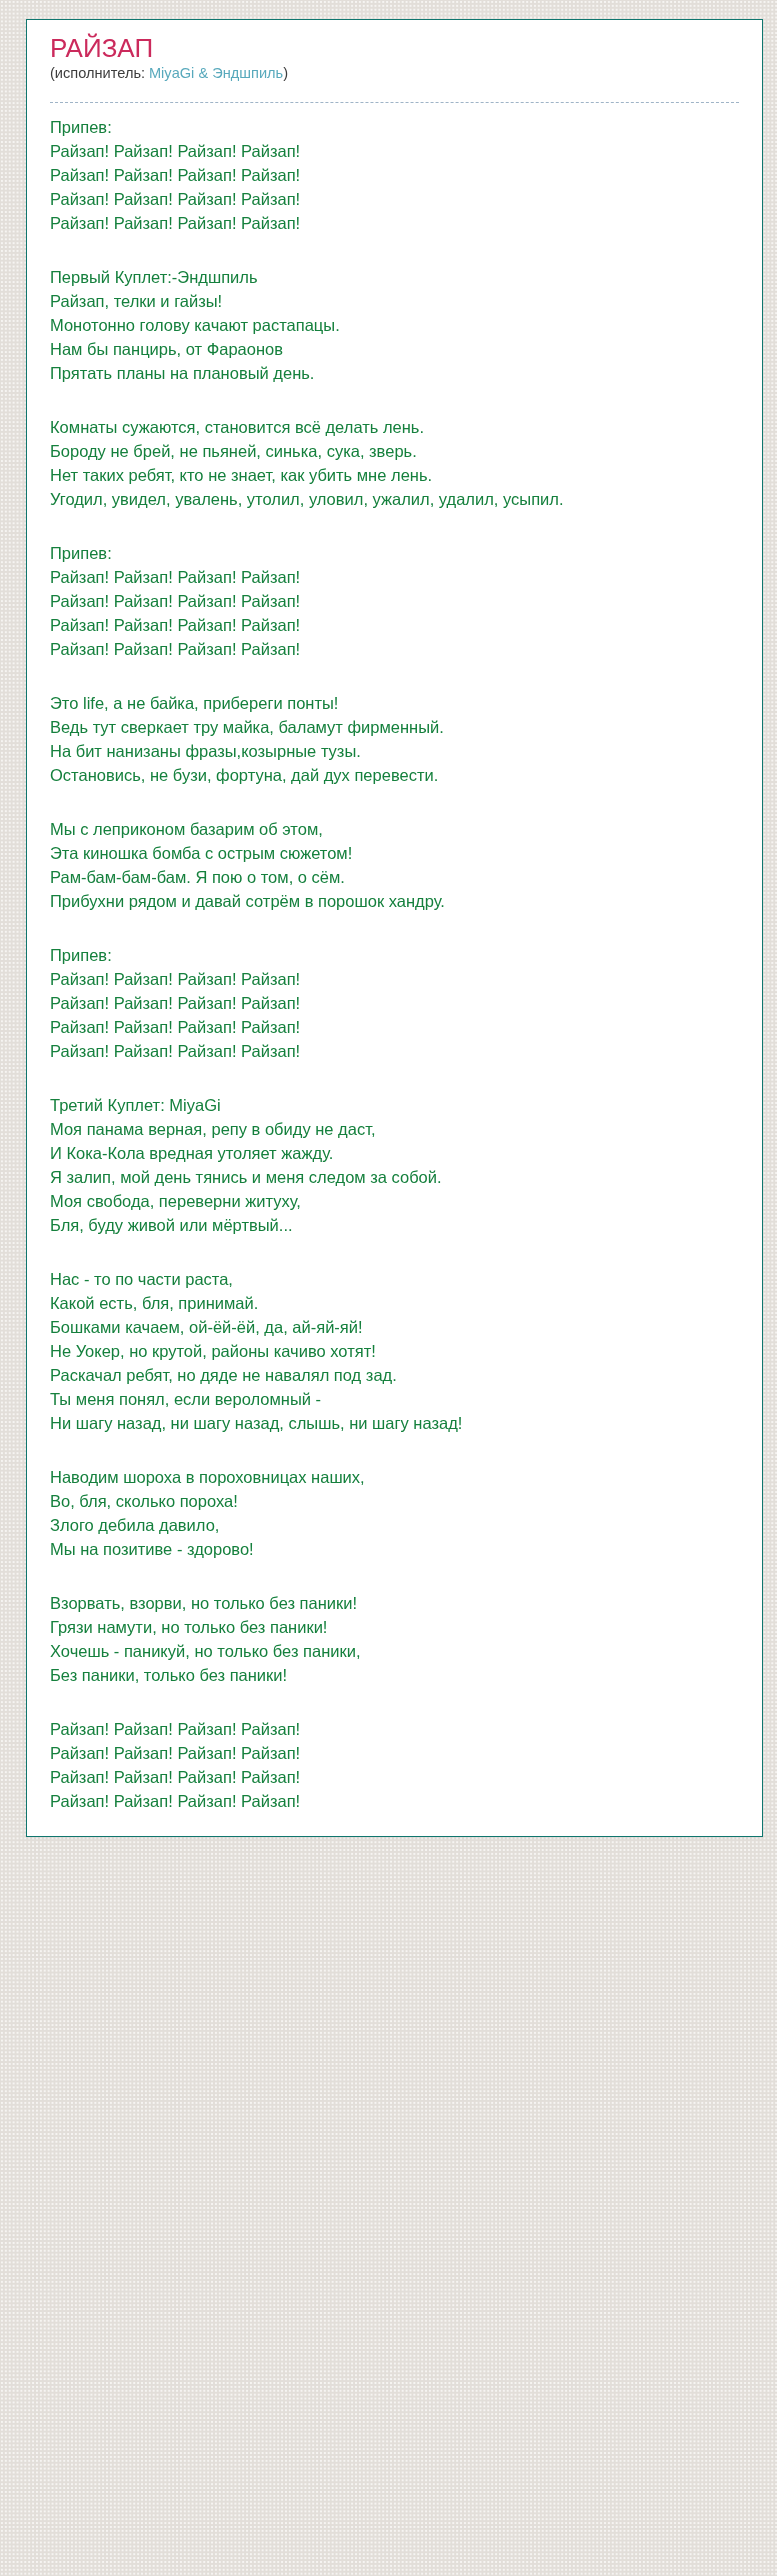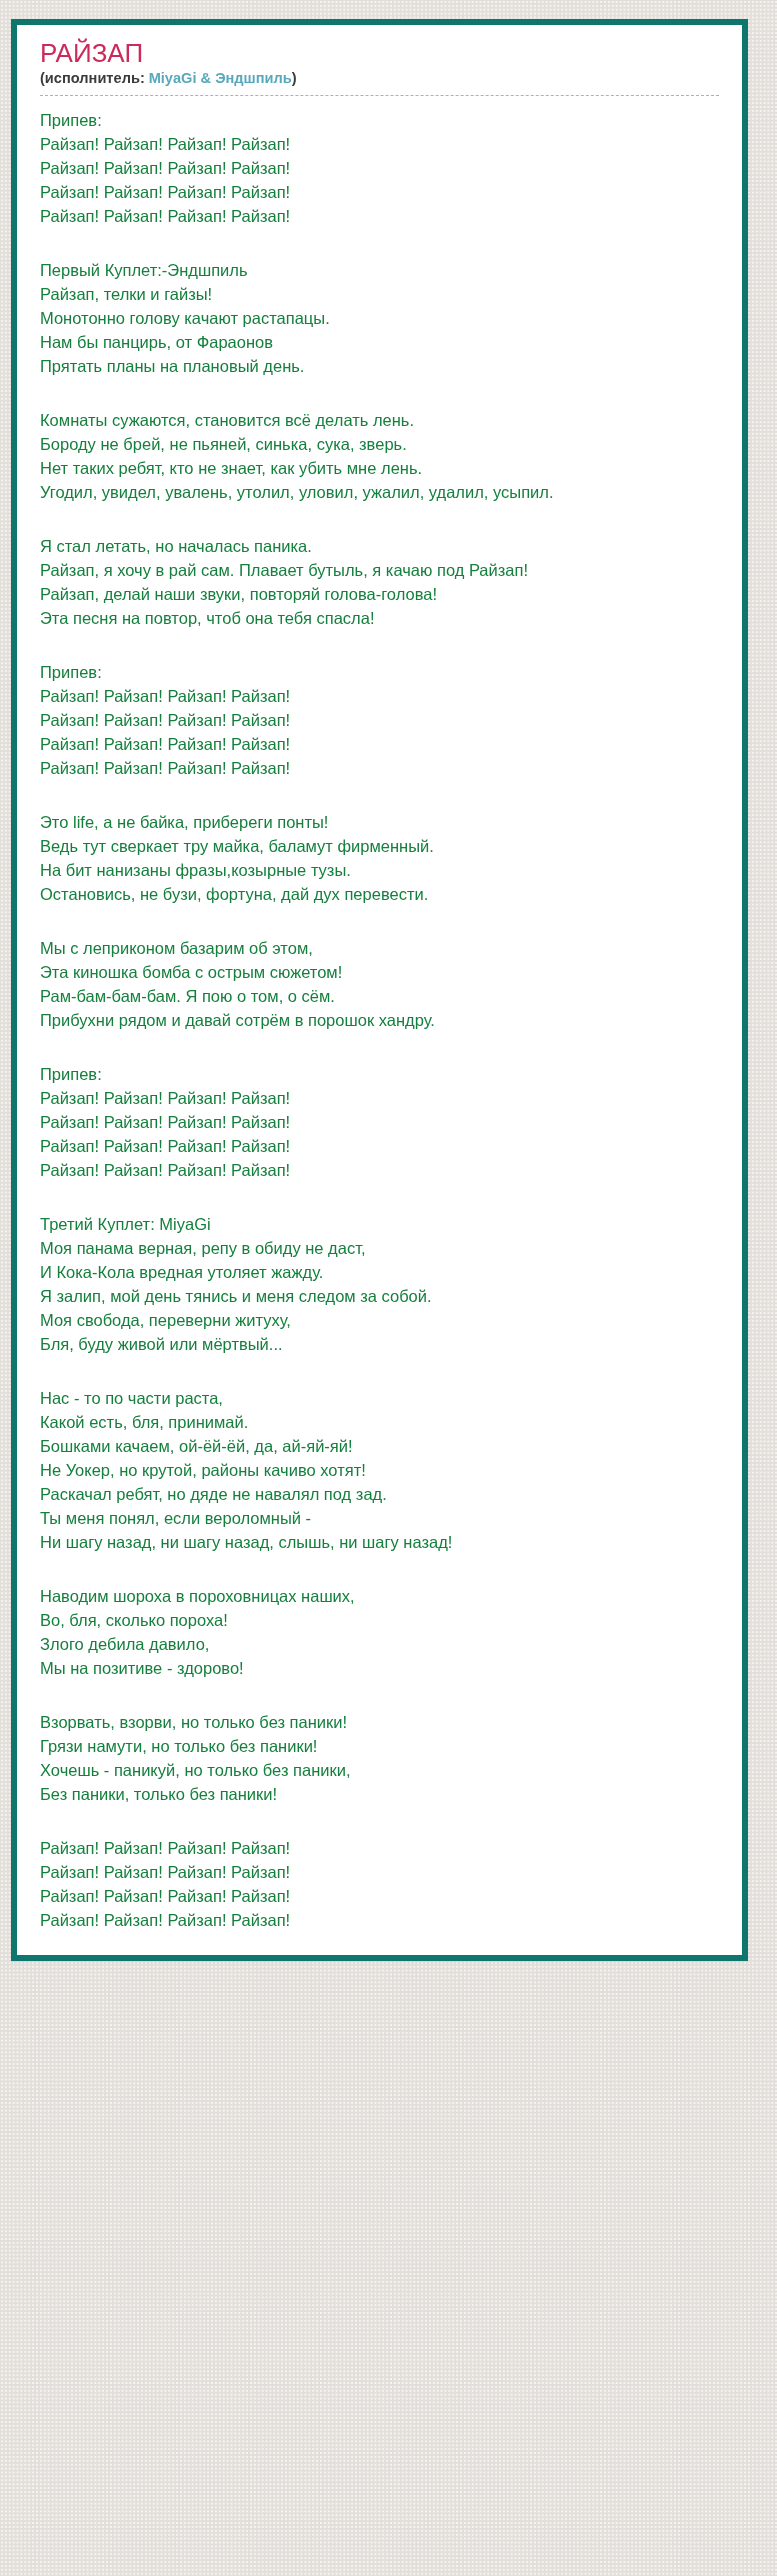--- a/index.html
+++ b/index.html
@@ -8,44 +8,43 @@
     min-height: 2576px;
     box-sizing: border-box;
     position: relative;
     background-color: #e8e4df;
     background-image: radial-gradient(rgba(255,255,255,0.6) 1px, rgba(120,110,100,0.05) 1px);
     background-size: 3.9px 3.9px;
     font-family: "Liberation Sans", sans-serif;
   }
   .card {
     position: absolute;
-    left: 11px;
+    left: 26px;
     top: 19.4px;
     width: 737px;
     box-sizing: border-box;
     background: #ffffff;
-    border: 6px solid #0f766e;
+    border: 1px solid #0f766e;
     box-shadow: 0 1px 2.9px rgba(0,0,0,0.07);
     padding: 12.6px 23px 23px 23px;
   }
   .song-title {
     margin: 0;
     font-size: 26px;
     font-weight: 400;
     line-height: 30px;
     color: #cb2a5c;
   }
   .artist-line {
     margin: 1px 0 0 0;
     font-size: 14.6px;
     line-height: 19.4px;
     color: #3c3c3c;
-    padding-bottom: 7px;
+    padding-bottom: 19px;
     border-bottom: 1px dashed #9fb4c7;
-    font-weight: bold;
   }
   .artist-line .prefix { margin-right: 3.9px; }
   .artist-line a {
     color: #58a9bc;
     text-decoration: none;
     cursor: pointer;
   }
   .lyrics {
     margin-top: 11.7px;
     font-size: 16.5px;
@@ -60,21 +59,20 @@
 </head>
 <body>
 
 <div class="card">
   <h1 class="song-title">РАЙЗАП</h1>
   <p class="artist-line"><span class="prefix">(исполнитель:</span><a href="#">MiyaGi &amp; Эндшпиль</a><span>)</span></p>
   <div class="lyrics">
       <p class="stanza">Припев:<br>Райзап! Райзап! Райзап! Райзап!<br>Райзап! Райзап! Райзап! Райзап!<br>Райзап! Райзап! Райзап! Райзап!<br>Райзап! Райзап! Райзап! Райзап!</p>
       <p class="stanza">Первый Куплет:-Эндшпиль<br>Райзап, телки и гайзы!<br>Монотонно голову качают растапацы.<br>Нам бы панцирь, от Фараонов<br>Прятать планы на плановый день.</p>
       <p class="stanza">Комнаты сужаются, становится всё делать лень.<br>Бороду не брей, не пьяней, синька, сука, зверь.<br>Нет таких ребят, кто не знает, как убить мне лень.<br>Угодил, увидел, увалень, утолил, уловил, ужалил, удалил, усыпил.</p>
-      <p class="stanza">Я стал летать, но началась паника.<br>Райзап, я хочу в рай сам. Плавает бутыль, я качаю под Райзап!<br>Райзап, делай наши звуки, повторяй голова-голова!<br>Эта песня на повтор, чтоб она тебя спасла!</p>
       <p class="stanza">Припев:<br>Райзап! Райзап! Райзап! Райзап!<br>Райзап! Райзап! Райзап! Райзап!<br>Райзап! Райзап! Райзап! Райзап!<br>Райзап! Райзап! Райзап! Райзап!</p>
       <p class="stanza">Это life, а не байка, прибереги понты!<br>Ведь тут сверкает тру майка, баламут фирменный.<br>На бит нанизаны фразы,козырные тузы.<br>Остановись, не бузи, фортуна, дай дух перевести.</p>
       <p class="stanza">Мы с леприконом базарим об этом,<br>Эта киношка бомба с острым сюжетом!<br>Рам-бам-бам-бам. Я пою о том, о сём.<br>Прибухни рядом и давай сотрём в порошок хандру.</p>
       <p class="stanza">Припев:<br>Райзап! Райзап! Райзап! Райзап!<br>Райзап! Райзап! Райзап! Райзап!<br>Райзап! Райзап! Райзап! Райзап!<br>Райзап! Райзап! Райзап! Райзап!</p>
       <p class="stanza">Третий Куплет: MiyaGi<br>Моя панама верная, репу в обиду не даст,<br>И Кока-Кола вредная утоляет жажду.<br>Я залип, мой день тянись и меня следом за собой.<br>Моя свобода, переверни житуху,<br>Бля, буду живой или мёртвый...</p>
       <p class="stanza">Нас - то по части раста,<br>Какой есть, бля, принимай.<br>Бошками качаем, ой-ёй-ёй, да, ай-яй-яй!<br>Не Уокер, но крутой, районы качиво хотят!<br>Раскачал ребят, но дяде не навалял под зад.<br>Ты меня понял, если вероломный -<br>Ни шагу назад, ни шагу назад, слышь, ни шагу назад!</p>
       <p class="stanza">Наводим шороха в пороховницах наших,<br>Во, бля, сколько пороха!<br>Злого дебила давило,<br>Мы на позитиве - здорово!</p>
       <p class="stanza">Взорвать, взорви, но только без паники!<br>Грязи намути, но только без паники!<br>Хочешь - паникуй, но только без паники,<br>Без паники, только без паники!</p>
       <p class="stanza">Райзап! Райзап! Райзап! Райзап!<br>Райзап! Райзап! Райзап! Райзап!<br>Райзап! Райзап! Райзап! Райзап!<br>Райзап! Райзап! Райзап! Райзап!</p>
     </div>

